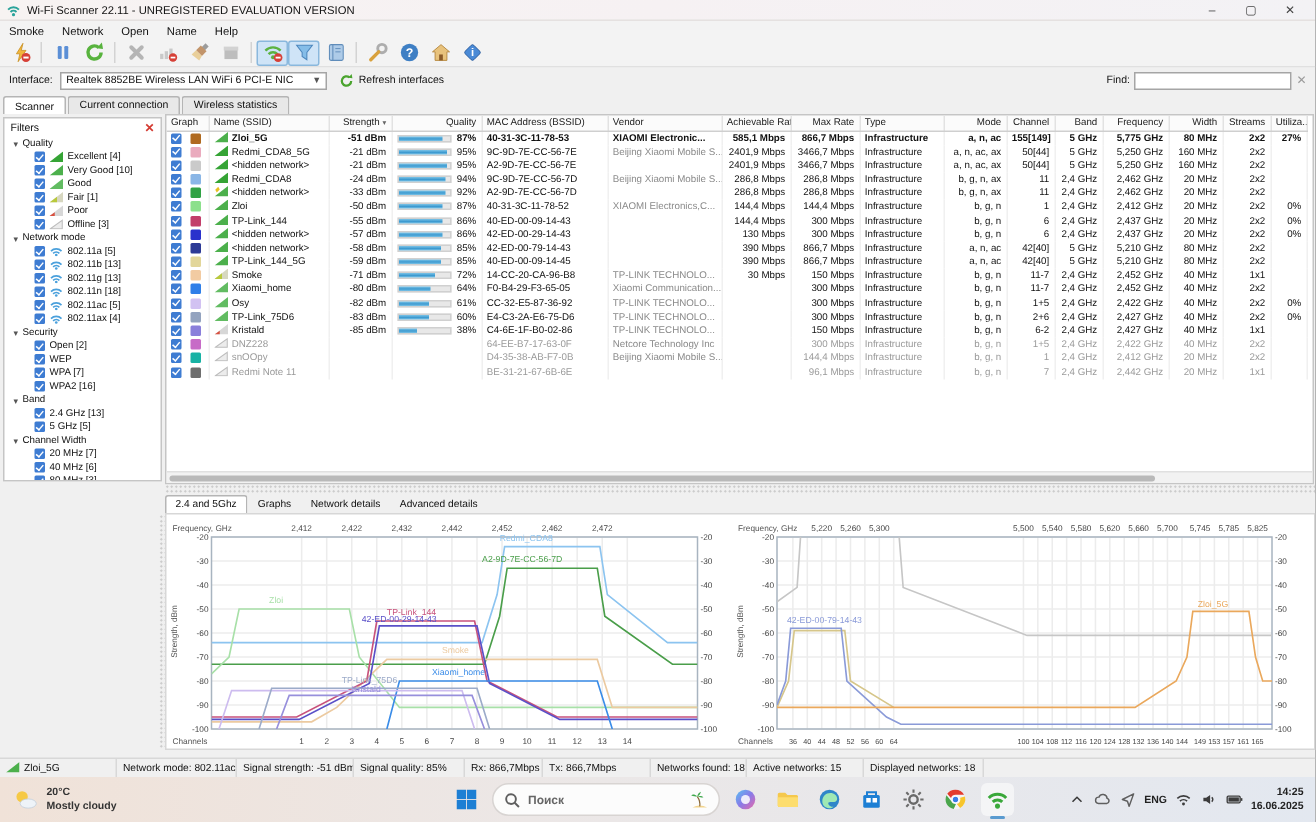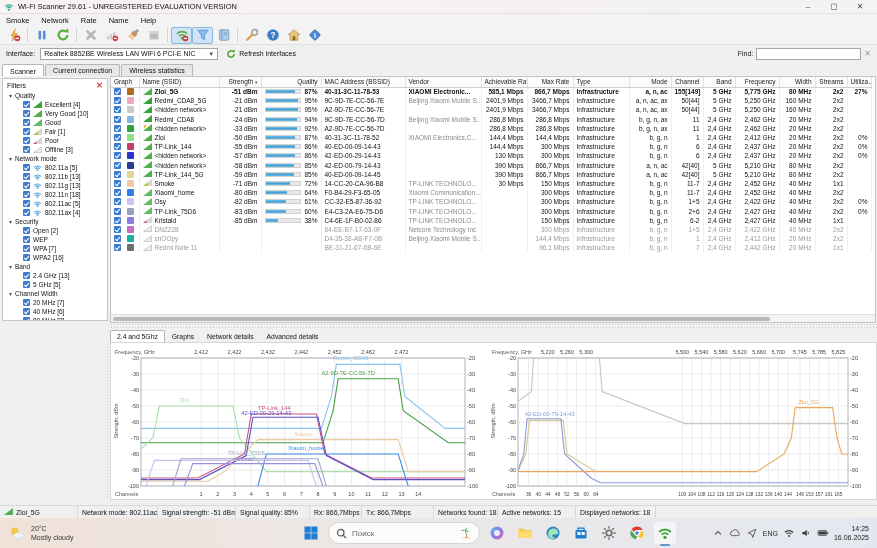--- a/index.html
+++ b/index.html
@@ -79,21 +79,21 @@
   .chart{height:156px;}
   #chart0{width:377px;}
   #chart1{width:383px;}
   
   .statusbar{position:absolute;top:505px;left:0;right:0;height:13px;background:#f0f0f0;border-top:1px solid #d8d8d8;
     display:flex;align-items:center;font-size:6.8px;}
   .sseg{height:100%;display:flex;align-items:center;padding:0 4px;border-right:1px solid #d8d8d8;white-space:nowrap;overflow:hidden;}
   .sseg svg{width:9px;height:7px;margin-right:3px;}
   
   .taskbar{position:absolute;top:518px;left:0;right:0;height:30px;
-    background:linear-gradient(90deg,#f0e2d8,#ece7e6 40%,#e3e8f0);display:flex;align-items:center;}
+    background:linear-gradient(90deg,#f0e2d8,#ece7e6 40%,#e3e8f0);display:flex;align-items:center;font-weight:bold;}
   .weather{display:flex;align-items:center;padding-left:8px;width:200px;}
   .weather svg{width:18px;height:18px;margin-right:5px;}
   .wtxt{font-size:7px;color:#333;line-height:9px;}
   .centericons{display:flex;align-items:center;gap:6px;position:absolute;left:300px;}
   .tkico{width:22px;height:22px;display:flex;align-items:center;justify-content:center;border-radius:4px;position:relative;}
   .tkico svg{width:16px;height:16px;}
   .tkico.appactive{background:rgba(255,255,255,.55);}
   .tkico.appactive::after{content:"";position:absolute;bottom:-2px;left:6px;right:6px;height:2px;border-radius:2px;background:#5a9bd0;}
   .searchpill{height:22px;width:152px;background:rgba(255,255,255,.85);border:1px solid #d8d4d2;border-radius:12px;
     display:flex;align-items:center;padding:0 6px;gap:4px;}
@@ -110,32 +110,32 @@
 <div class="screen">
 
   <div class="titlebar">
     <span class="ico">
       <svg viewBox="0 0 16 16">
           <path d="M2.2 7a8 8 0 0 1 11.6 0" fill="none" stroke="#2aa39a" stroke-width="2"></path>
           <path d="M4.8 9.6a4.6 4.6 0 0 1 6.4 0" fill="none" stroke="#2aa39a" stroke-width="2"></path>
           <circle cx="8" cy="12.4" r="1.7" fill="#2aa39a"></circle>
         </svg>
     </span>
-    <span>Wi-Fi Scanner 29.61 - UNREGISTERED EVALUATION VERSION</span>
+    <span>Wi-Fi Scanner 22.11 - UNREGISTERED EVALUATION VERSION</span>
     <span class="wbtns">
       <span class="wbtn">–</span>
       <span class="wbtn">▢</span>
       <span class="wbtn">✕</span>
     </span>
   </div>
 
   <div class="menubar" id="menubar">
       <span>Smoke</span>
       <span>Network</span>
-      <span>Rate</span>
+      <span>Open</span>
       <span>Name</span>
       <span>Help</span>
     </div>
 
   <div class="toolbar" id="toolbar">
       <div class="tbtn">
         <svg viewBox="0 0 16 16">
           <path d="M9.5 1 4.5 9h2.6L5.8 15l6-8.6H8.2z" fill="#f2b63c" stroke="#c78d1e" stroke-width=".6"></path>
           <circle cx="11.8" cy="11.8" r="3.4" fill="#d64037"></circle>
           <rect x="9.8" y="11.1" width="4" height="1.5" fill="#fff"></rect>

